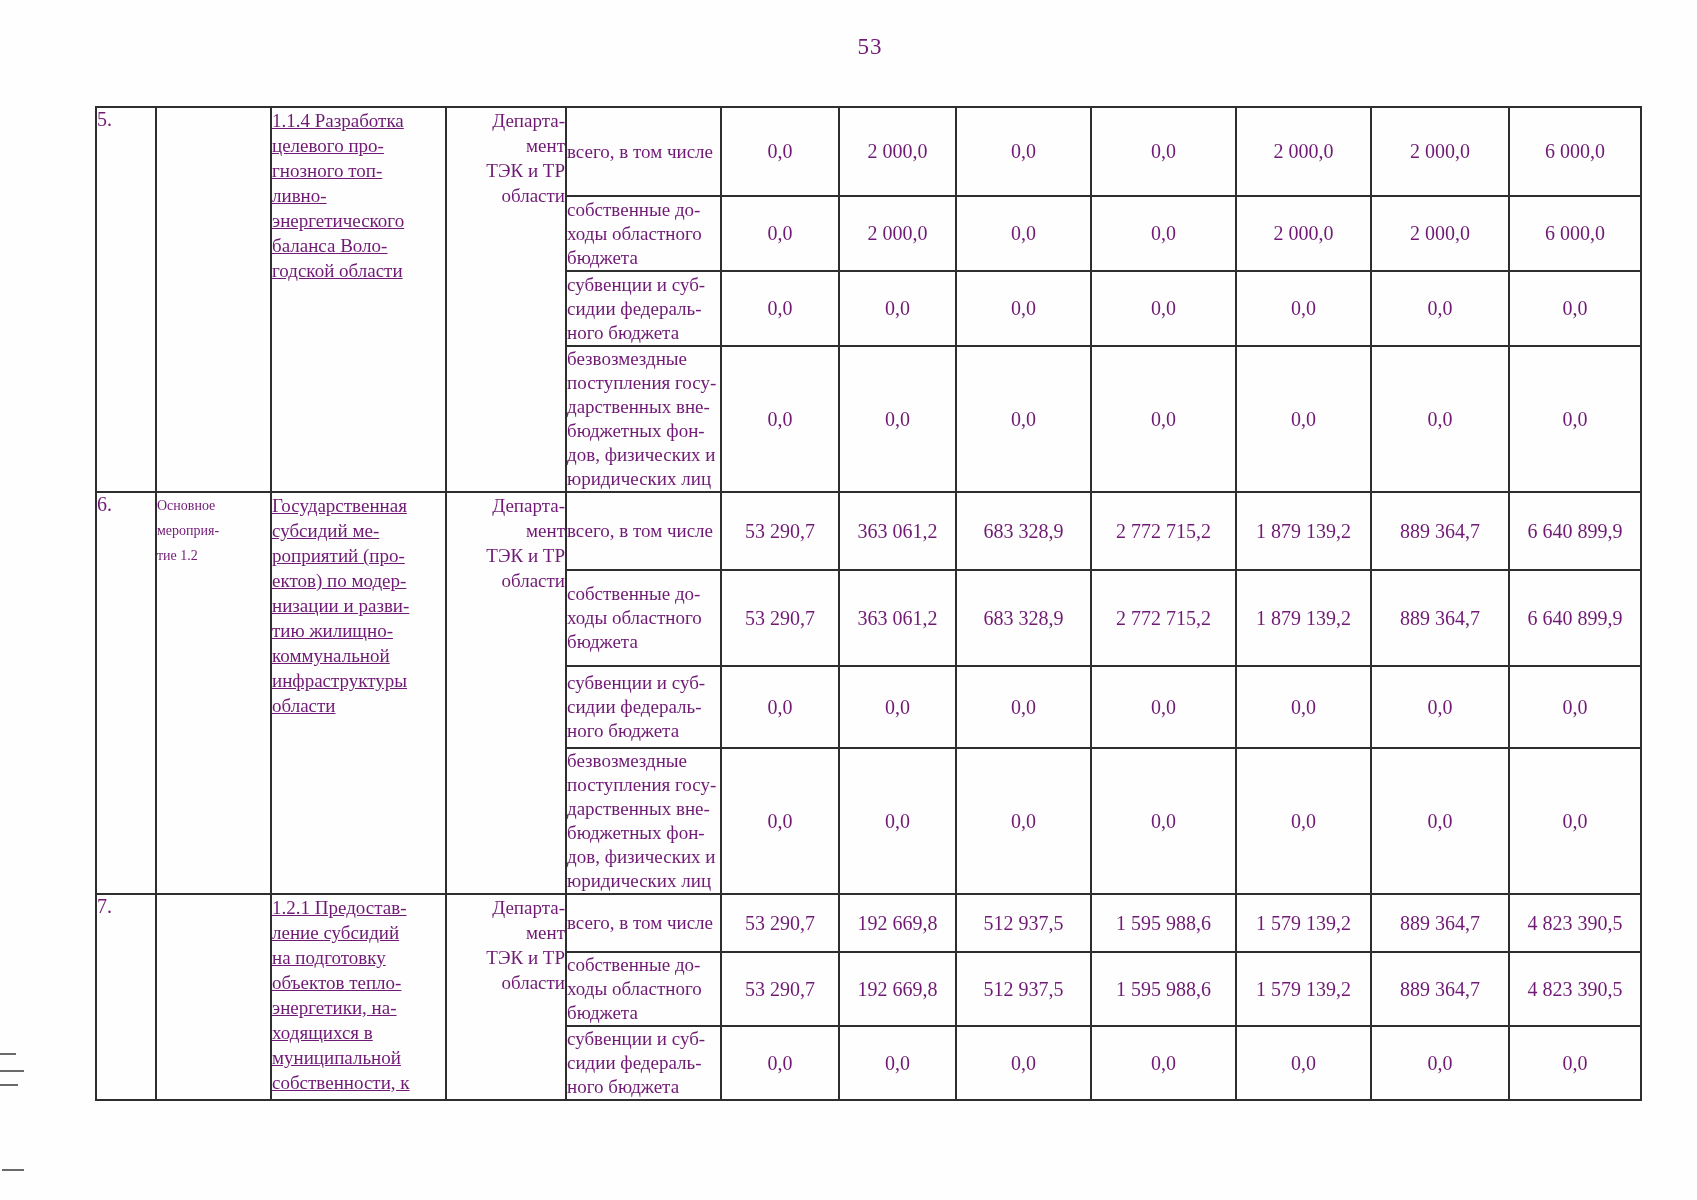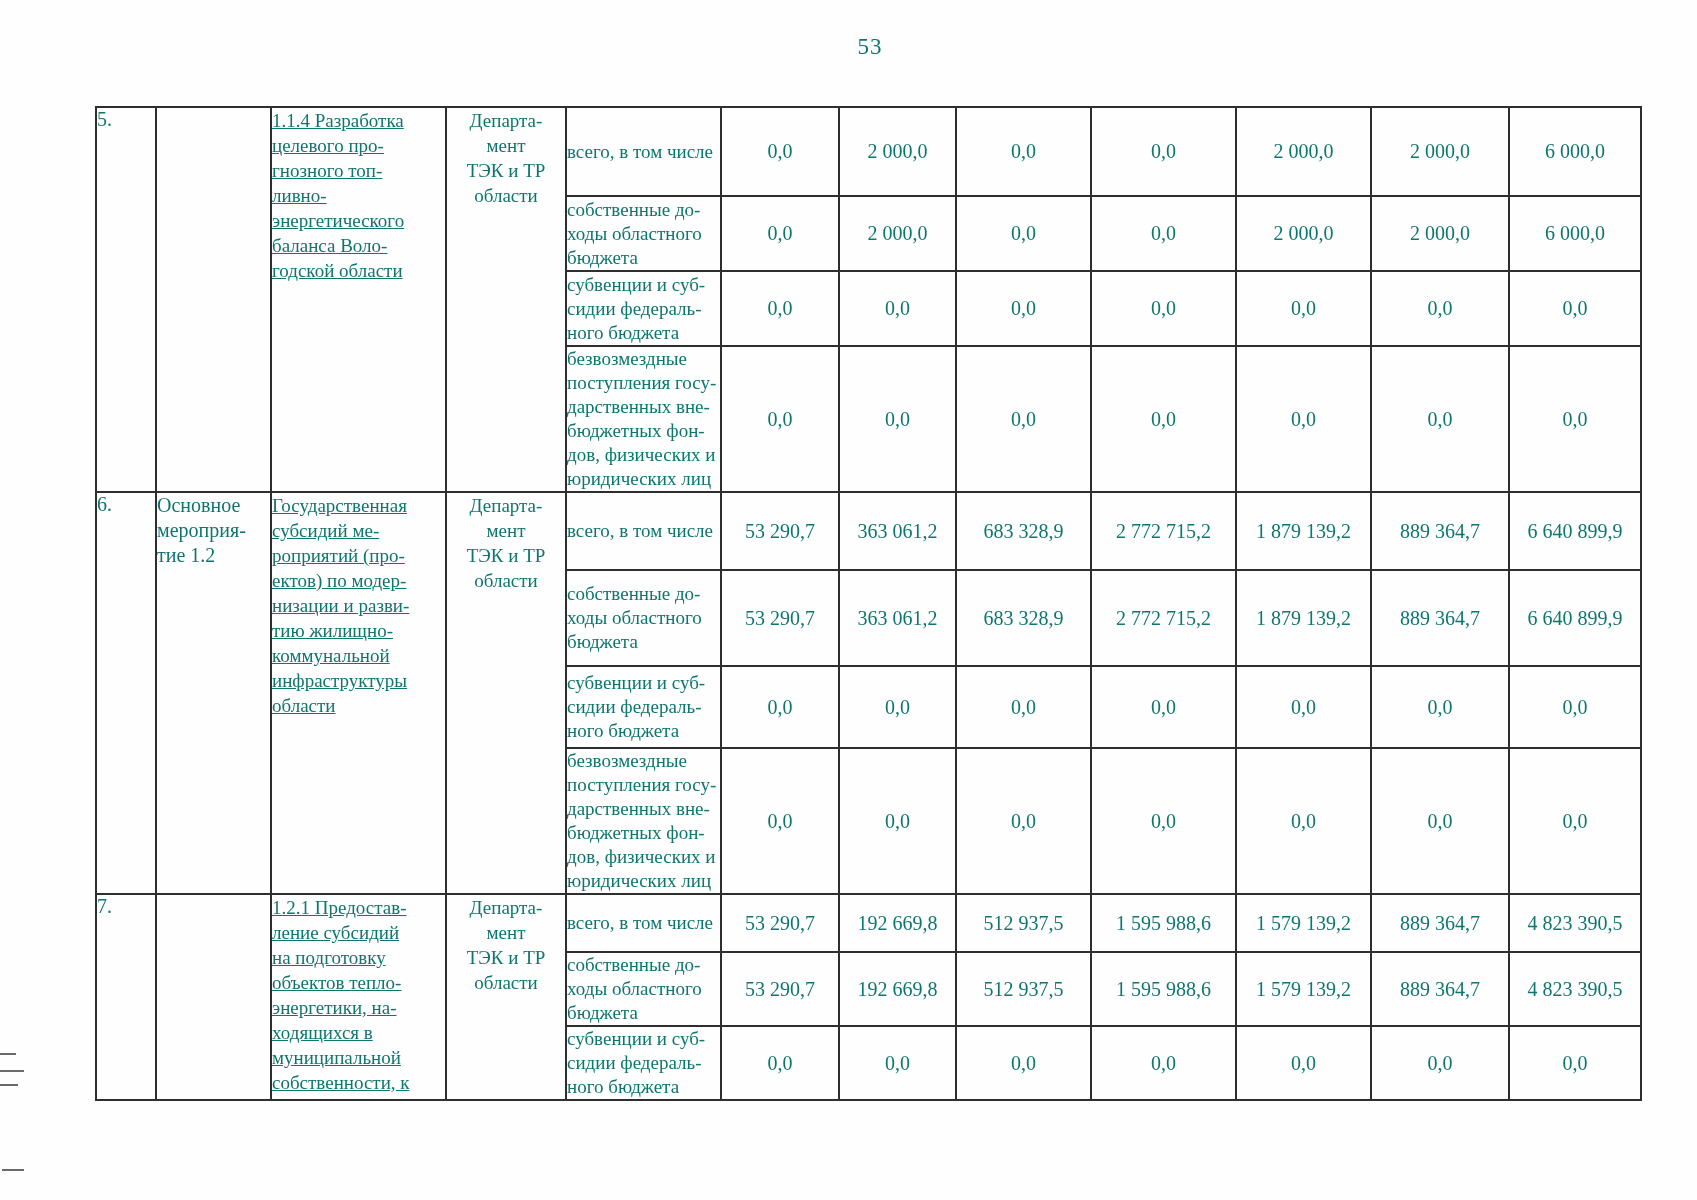--- a/index.html
+++ b/index.html
@@ -7,21 +7,21 @@
     padding: 0;
     background: #ffffff;
   }
   .page {
     position: relative;
     width: 1697px;
     height: 1200px;
     background: #fefefe;
     overflow: hidden;
     font-family: "Liberation Serif", "DejaVu Serif", serif;
-    color: #0f766e;
+    color: #701a75;
   }
   .page-number {
     position: absolute;
     left: 840px;
     top: 34px;
     width: 60px;
     text-align: center;
     font-size: 23px;
     letter-spacing: 1px;
   }
@@ -54,41 +54,40 @@
   td.c-num {
     vertical-align: top;
     text-align: left;
     padding: 8px 4px 0 8px;
     font-size: 20px;
   }
   td.c-group {
     vertical-align: top;
     text-align: left;
     padding: 10px 2px 0 8px;
-    font-size: 20px;
+    font-size: 14px;
     line-height: 25px;
     white-space: pre-line;
   }
   td.c-desc {
     vertical-align: top;
     text-align: left;
     padding: 8px 2px 0 8px;
     font-size: 19px;
     line-height: 25px;
     white-space: pre-line;
     text-decoration: underline;
   }
   td.c-dept {
     vertical-align: top;
-    text-align: center;
+    text-align: right;
     padding: 8px 2px 0 2px;
     font-size: 19px;
     line-height: 25px;
     white-space: pre-line;
-    border-radius: 31px;
   }
   td.c-type {
     vertical-align: middle;
     text-align: left;
     padding: 2px 2px 2px 7px;
     font-size: 19px;
     line-height: 24px;
     white-space: pre-line;
   }
   td.c-val {

